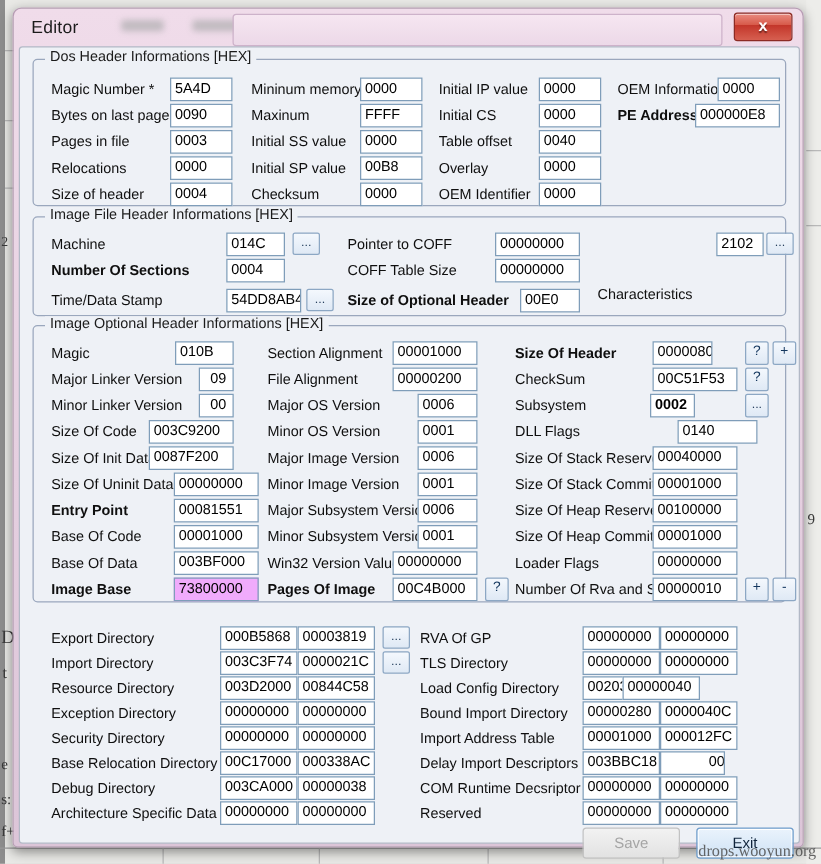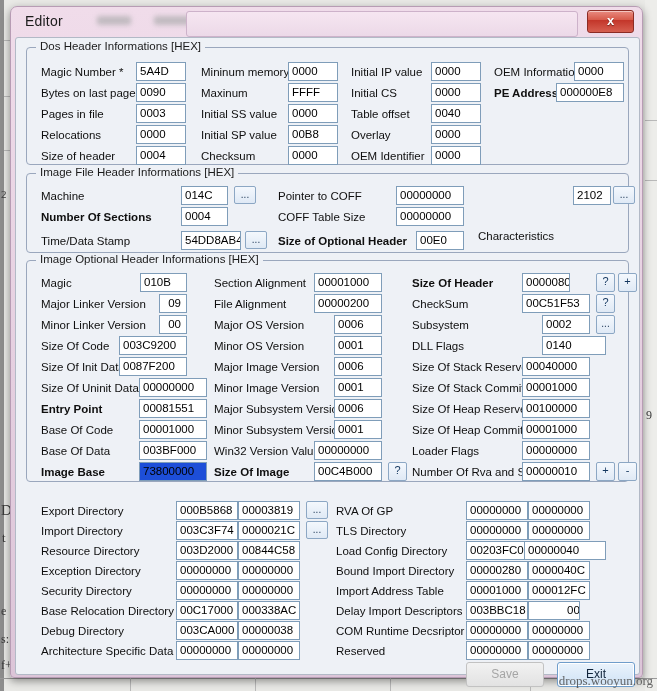--- a/index.html
+++ b/index.html
@@ -133,21 +133,21 @@
     background: #ffffff;
     border: 1px solid #7f9db9;
     box-sizing: border-box;
     font-size: 11.5px;
     color: #000000;
     line-height: 17px;
     padding: 0 3px;
     white-space: nowrap;
     overflow: hidden;
   }
-  .fld.hl { background: #1d4ed8; }
+  .fld.hl { background: #f0abfc; }
   .fld.r  { text-align: right; padding-right: 5px; }
 
   .btn-sm {
     position: absolute;
     height: 18px;
     width: 22px;
     background: linear-gradient(180deg,#f4f8fd,#dfe9f5);
     border: 1px solid #8ca7c4;
     border-radius: 2px;
     box-sizing: border-box;
@@ -339,35 +339,35 @@
     <div class="lbl" style="left:198px;top:322px;">Major Image Version</div>
     <div class="fld" style="left:318px;top:319px;width:48px;">0006</div>
     <div class="lbl" style="left:198px;top:343px;">Minor Image Version</div>
     <div class="fld" style="left:318px;top:340px;width:48px;">0001</div>
     <div class="lbl" style="left:198px;top:364px;">Major Subsystem Version</div>
     <div class="fld" style="left:318px;top:361px;width:48px;">0006</div>
     <div class="lbl" style="left:198px;top:385px;">Minor Subsystem Version</div>
     <div class="fld" style="left:318px;top:382px;width:48px;">0001</div>
     <div class="lbl" style="left:198px;top:406px;">Win32 Version Value</div>
     <div class="fld" style="left:298px;top:403px;width:68px;">00000000</div>
-    <div class="lbl bold" style="left:198px;top:427px;">Size Of Image</div>
+    <div class="lbl bold" style="left:198px;top:427px;">Pages Of Image</div>
     <div class="fld" style="left:298px;top:424px;width:68px;">00C4B000</div>
     <div class="btn-sm q" style="left:372px;top:424px;width:19px;height:19px;">?</div>
 
     <div class="lbl bold" style="left:396px;top:238px;">Size Of Header</div>
     <div class="fld" style="left:506px;top:235px;width:48px;">00000800</div>
     <div class="btn-sm q" style="left:580px;top:235px;width:19px;height:19px;">?</div>
     <div class="btn-sm q" style="left:602px;top:235px;width:19px;height:19px;">+</div>
 
     <div class="lbl" style="left:396px;top:259px;">CheckSum</div>
     <div class="fld" style="left:506px;top:256px;width:68px;">00C51F53</div>
     <div class="btn-sm q" style="left:580px;top:256px;width:19px;height:19px;">?</div>
 
     <div class="lbl" style="left:396px;top:280px;">Subsystem</div>
-    <div class="fld" style="left:526px;top:277px;width:48px;">0002</div>
+    <div class="fld" style="left:504px;top:277px;width:36px;font-weight:bold;">0002</div>
     <div class="btn-sm" style="left:580px;top:277px;width:19px;height:19px;">...</div>
 
     <div class="lbl" style="left:396px;top:301px;">DLL Flags</div>
     <div class="fld" style="left:526px;top:298px;width:64px;">0140</div>
 
     <div class="lbl" style="left:396px;top:322px;">Size Of Stack Reserve</div>
     <div class="fld" style="left:506px;top:319px;width:68px;">00040000</div>
     <div class="lbl" style="left:396px;top:343px;">Size Of Stack Commit</div>
     <div class="fld" style="left:506px;top:340px;width:68px;">00001000</div>
     <div class="lbl" style="left:396px;top:364px;">Size Of Heap Reserve</div>
@@ -419,21 +419,21 @@
     <div class="lbl" style="left:320px;top:466px;">RVA Of GP</div>
     <div class="fld" style="left:450px;top:463px;width:62px;">00000000</div>
     <div class="fld" style="left:512px;top:463px;width:62px;">00000000</div>
 
     <div class="lbl" style="left:320px;top:486px;">TLS Directory</div>
     <div class="fld" style="left:450px;top:483px;width:62px;">00000000</div>
     <div class="fld" style="left:512px;top:483px;width:62px;">00000000</div>
 
     <div class="lbl" style="left:320px;top:506px;">Load Config Directory</div>
     <div class="fld" style="left:450px;top:503px;width:62px;">00203FC0</div>
-    <div class="fld" style="left:508px;top:503px;width:82px;">00000040</div>
+    <div class="fld" style="left:482px;top:503px;width:62px;">00000040</div>
 
     <div class="lbl" style="left:320px;top:526px;">Bound Import Directory</div>
     <div class="fld" style="left:450px;top:523px;width:62px;">00000280</div>
     <div class="fld" style="left:512px;top:523px;width:62px;">0000040C</div>
 
     <div class="lbl" style="left:320px;top:546px;">Import Address Table</div>
     <div class="fld" style="left:450px;top:543px;width:62px;">00001000</div>
     <div class="fld" style="left:512px;top:543px;width:62px;">000012FC</div>
 
     <div class="lbl" style="left:320px;top:566px;">Delay Import Descriptors</div>

